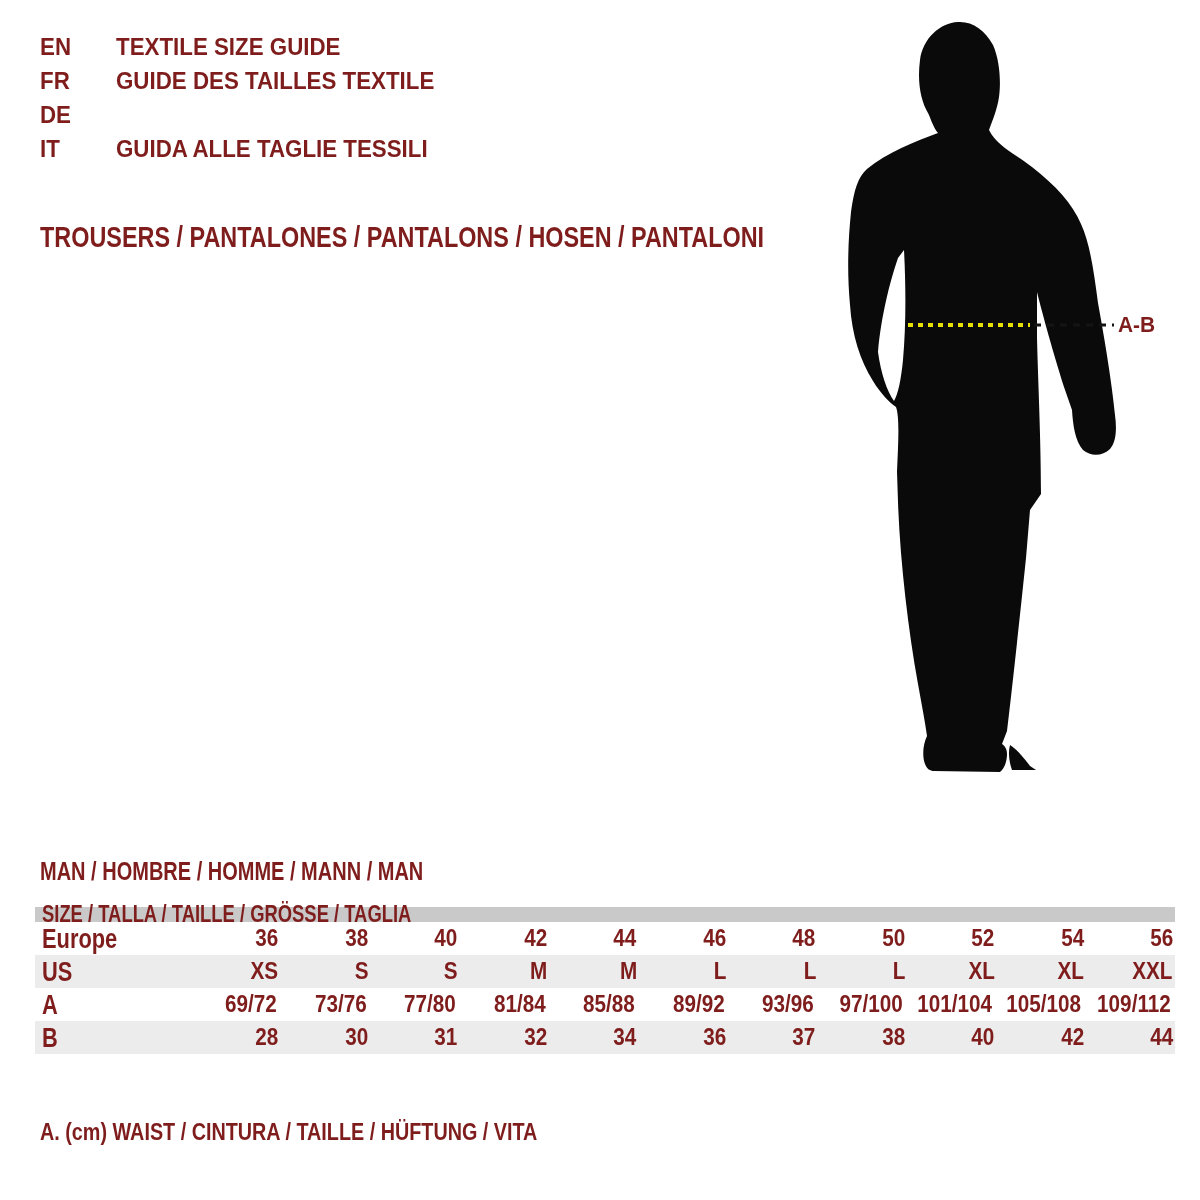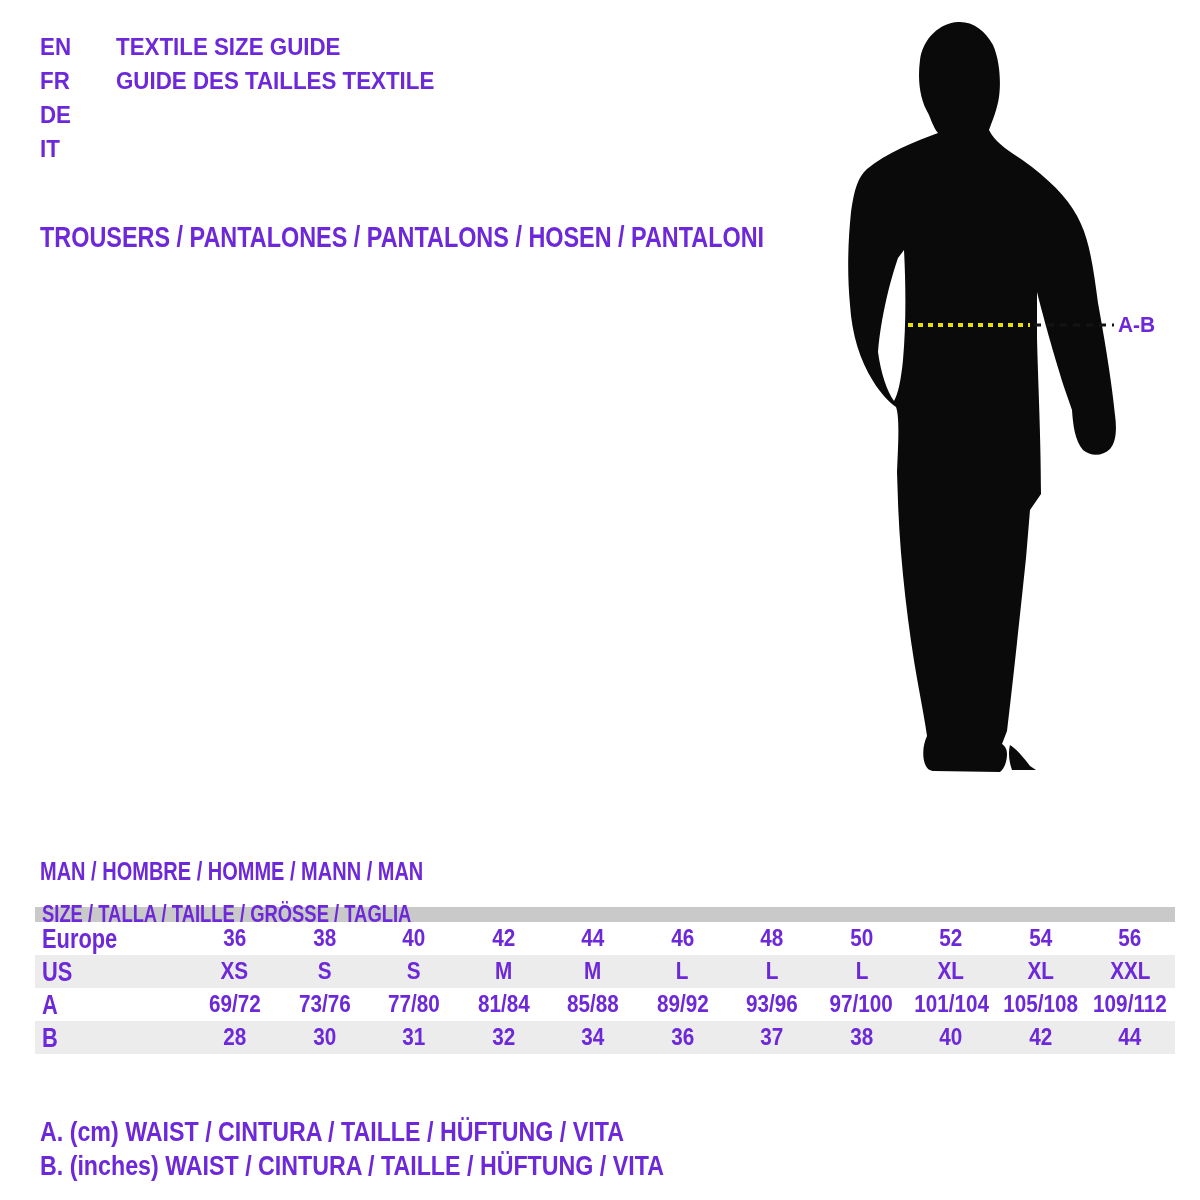--- a/index.html
+++ b/index.html
@@ -1,18 +1,18 @@
 <!DOCTYPE html>
 <html><head>
 <meta charset="utf-8">
 <style>
   html,body{margin:0;padding:0;background:#fff;}
   .canvas{
     position:relative;width:1200px;height:1200px;background:#ffffff;
-    font-family:"Liberation Sans","DejaVu Sans",sans-serif;font-weight:bold;color:#6d28d9;
+    font-family:"Liberation Sans","DejaVu Sans",sans-serif;font-weight:bold;color:#7f1d1d;
     overflow:hidden;
     --sil:#0a0a0a; --dot:#e8e000; --dash:#141414; --header-bg:#c9c9c9; --stripe-bg:#ececec;
   }
   .cx{display:inline-block;white-space:nowrap;transform-origin:0 50%;}
 
   .lang-block{position:absolute;left:40px;top:30px;}
   .lang-row{display:flex;line-height:34px;font-size:24px;}
   .lang-code{width:76px;}
   .lang-row .cx{transform:scaleX(0.93);}
 
@@ -29,24 +29,24 @@
   .man-title{position:absolute;left:40px;top:854px;font-size:25px;line-height:34px;}
   .man-title .cx{transform:scaleX(0.8);}
 
   .size-table{position:absolute;left:35px;top:907px;width:1140px;}
   .thead{height:15px;background:var(--header-bg);display:flex;align-items:center;padding-left:7px;font-size:23px;}
   .thead .cx{transform:scaleX(0.8);}
   .trow{display:flex;height:33px;align-items:center;}
   .trow.shade{background:var(--stripe-bg);}
   .tlabel{width:155px;padding-left:7px;font-size:28px;box-sizing:border-box;}
   .tlabel .cx{transform:scaleX(0.78);}
-  .tcell{flex:1 1 0;text-align:center;font-size:23px;}
+  .tcell{flex:1 1 0;text-align:right;font-size:23px;}
   .tcell .cx{transform:scaleX(0.9);transform-origin:50% 50%;}
 
-  .footnotes{position:absolute;left:40px;top:1115px;font-size:27px;line-height:34px;}
+  .footnotes{position:absolute;left:40px;top:1115px;font-size:23px;line-height:34px;}
   .footnotes .cx{transform:scaleX(0.86);}
 </style>
 </head>
 <body>
 
 <div class="canvas" style="--sil: #0a0a0a; --dot: #e8e000; --dash: #141414; --header-bg: #c9c9c9; --stripe-bg: #ececec;">
 
   <div class="lang-block">
     <div class="lang-row">
       <div class="lang-code"><span class="cx">EN</span></div>
@@ -54,20 +54,21 @@
     </div>
     <div class="lang-row">
       <div class="lang-code"><span class="cx">FR</span></div>
       <div><span class="cx">GUIDE DES TAILLES TEXTILE</span></div>
     </div>
     <div class="lang-row">
       <div class="lang-code"><span class="cx">DE</span></div>
     </div>
     <div class="lang-row">
       <div class="lang-code"><span class="cx">IT</span></div>
+      <div><span class="cx">GUIDA ALLE TAGLIE TESSILI</span></div>
     </div>
   </div>
 
   <div class="category-title">
     <span class="cx">TROUSERS / PANTALONES / PANTALONS / HOSEN / PANTALONI</span>
   </div>
 
   <div class="fig">
     <svg width="330" height="770" viewBox="840 14 330 770" xmlns="http://www.w3.org/2000/svg">
       <path class="sil" fill-rule="evenodd" d="
@@ -192,16 +193,15 @@
           <div class="tcell"><span class="cx">38</span></div>
           <div class="tcell"><span class="cx">40</span></div>
           <div class="tcell"><span class="cx">42</span></div>
           <div class="tcell"><span class="cx">44</span></div>
         </div>
       </div>
   </div>
 
   <div class="footnotes">
     <div><span class="cx">A. (cm) WAIST / CINTURA / TAILLE / HÜFTUNG / VITA</span></div>
-    <div><span class="cx">B. (inches) WAIST / CINTURA / TAILLE / HÜFTUNG / VITA</span></div>
   </div>
 
 </div>
 
 </body></html>

